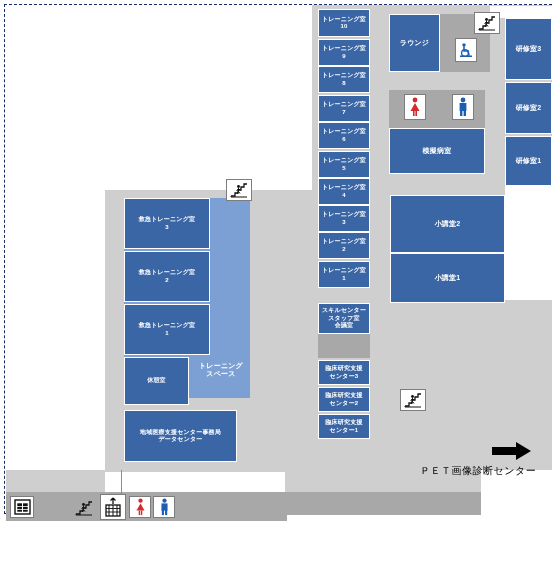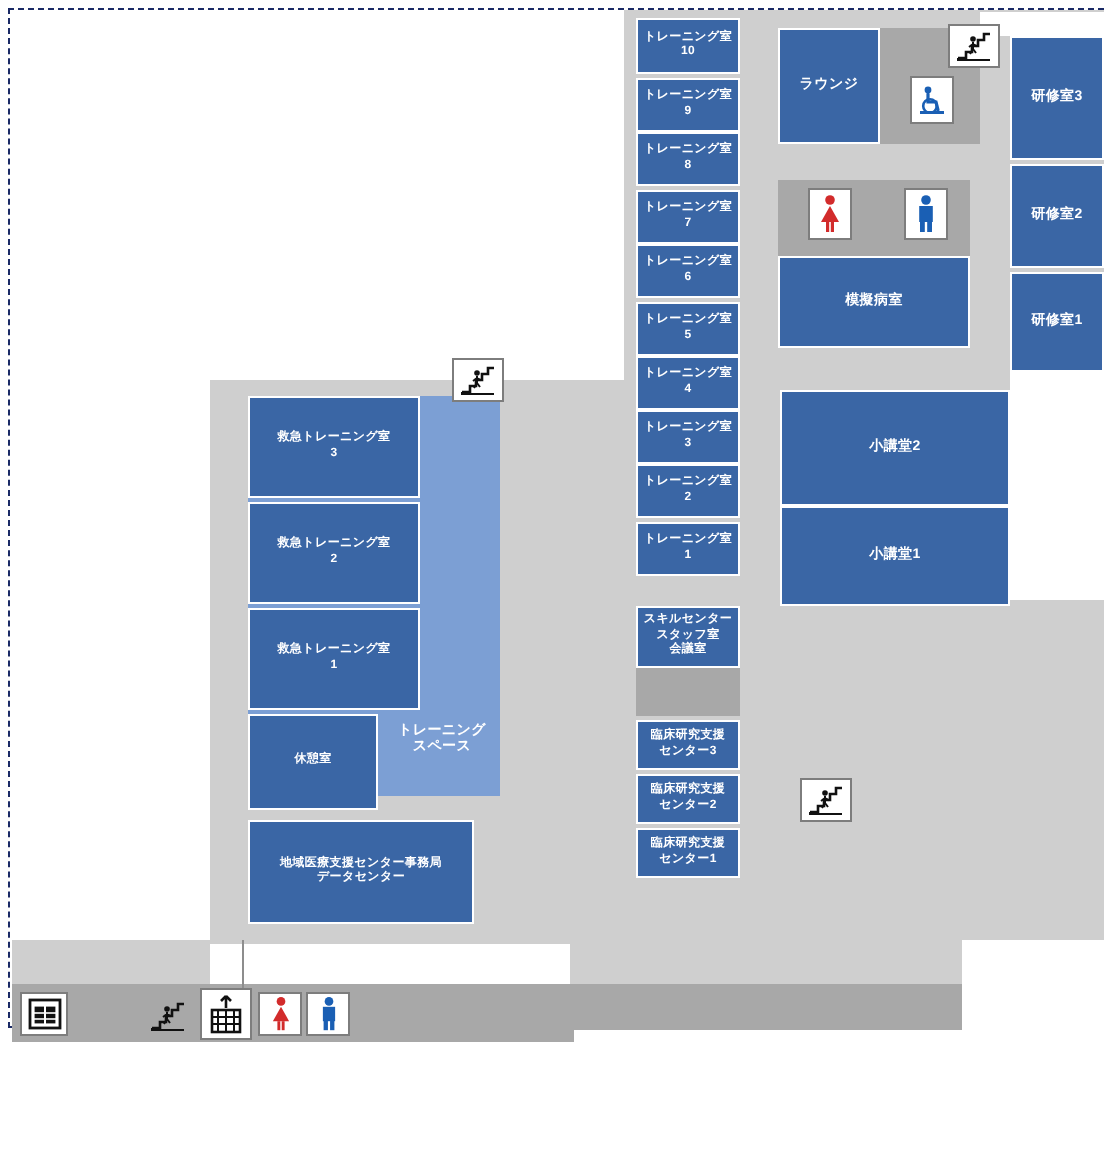--- a/index.html
+++ b/index.html
@@ -362,20 +362,26 @@
 
   <div class="icon-tile" style="left:452px; top:94px; width:22px; height:26px;">
     <svg class="icon-glyph" width="14" height="20" viewBox="0 0 14 20">
       <circle cx="7" cy="3" r="2.4" fill="#1a5fb4"></circle>
       <rect x="3.6" y="6" width="6.8" height="8" fill="#1a5fb4"></rect>
       <rect x="4" y="13" width="2.4" height="6" fill="#1a5fb4"></rect>
       <rect x="7.6" y="13" width="2.4" height="6" fill="#1a5fb4"></rect>
     </svg>
   </div>
 
+  <div class="pet-wrap">
+    <svg class="pet-arrow" width="40" height="18" viewBox="0 0 40 18">
+      <path d="M0 5 L24 5 L24 0 L39 9 L24 18 L24 13 L0 13 Z" fill="#000000"></path>
+    </svg>
+    <div class="pet-label">ＰＥＴ画像診断センター</div>
+  </div>
 
   <div class="legend-strip"></div>
 
   <div class="icon-tile" style="left:10px; top:496px; width:24px; height:22px;">
     <svg class="icon-glyph" width="17" height="16" viewBox="0 0 17 16">
       <rect x="1" y="1" width="15" height="14" stroke="#111" stroke-width="1.4" fill="none"></rect>
       <rect x="3" y="4" width="11" height="9" fill="#111"></rect>
       <rect x="3" y="4" width="11" height="9" stroke="#fff" stroke-width="0.6" fill="none"></rect>
       <path d="M8.5 4 L8.5 13" stroke="#fff" stroke-width="1"></path>
       <path d="M3 7.5 L14 7.5" stroke="#fff" stroke-width="0.8"></path>

